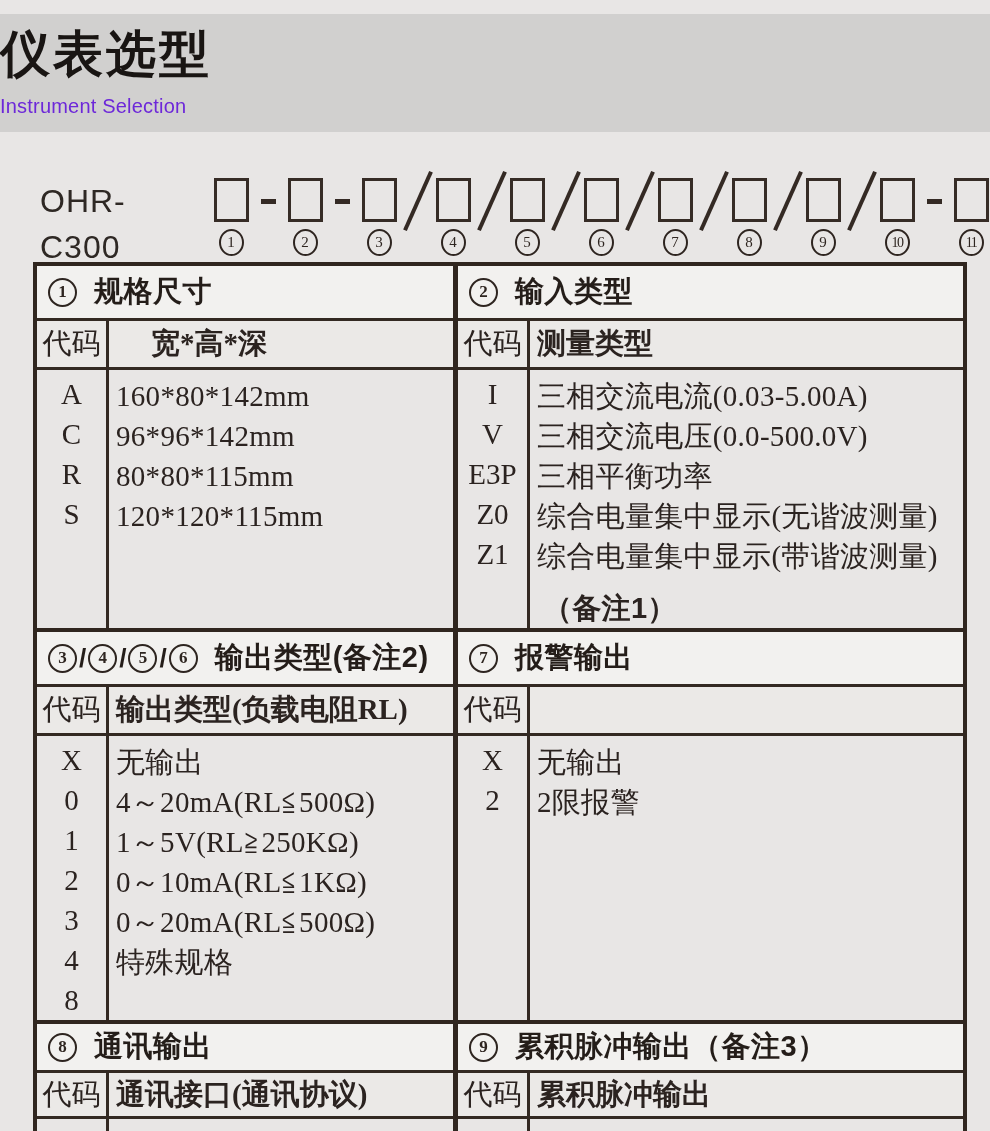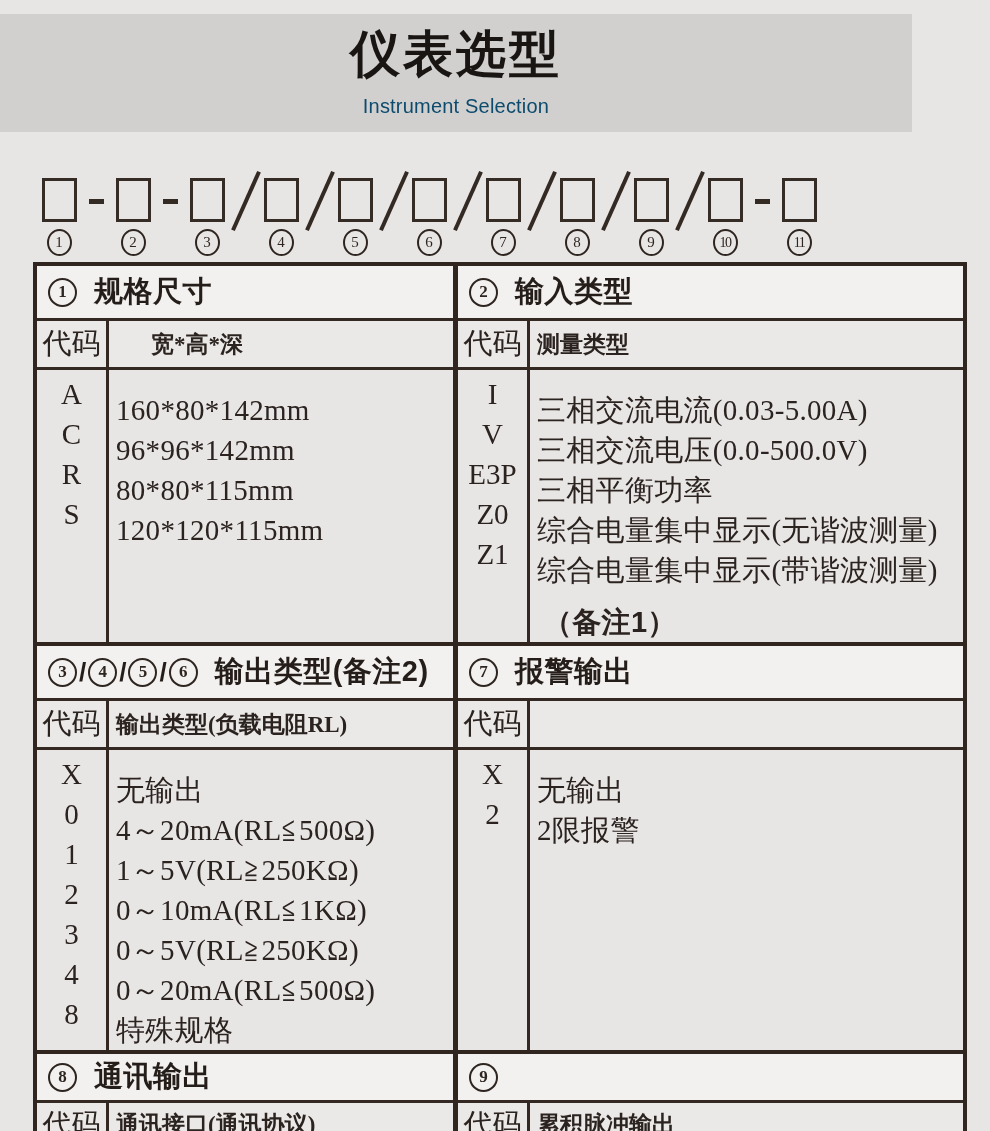--- a/index.html
+++ b/index.html
@@ -5,31 +5,31 @@
   html,body{margin:0;padding:0;}
   body{
     width:990px;height:1131px;overflow:hidden;
     background:#e8e6e5;
     font-family:"Liberation Serif","DejaVu Serif",serif;
     color:#2b2320;
     position:relative;
   }
   
   .band{
-    position:absolute;left:0;top:14px;width:912px;height:118px;
+    position:absolute;left:0;top:14px;width:990px;height:118px;
     background:#d1d0cf;
-    display:flex;flex-direction:column;align-items:center;justify-content:center;
+    display:flex;flex-direction:column;justify-content:center;
   }
   .band .title{
     font-family:"Liberation Sans","DejaVu Sans",sans-serif;
     font-weight:700;font-size:50px;letter-spacing:3px;color:#191513;line-height:1.05;
   }
   .band .subtitle{
     font-family:"Liberation Sans","DejaVu Sans",sans-serif;
-    font-size:20px;color:#0c4a6e;margin-top:14px;letter-spacing:0.2px;
+    font-size:20px;color:#6d28d9;margin-top:14px;letter-spacing:0.2px;
   }
   
   .model-wrap{position:absolute;left:40px;top:178px;display:flex;align-items:flex-start;}
   .model-prefix{
     font-family:"Liberation Sans","DejaVu Sans",sans-serif;
     font-size:32px;color:#2e2824;letter-spacing:1px;line-height:46px;margin-right:14px;
   }
   .model-row{display:flex;align-items:flex-start;gap:4px;}
   .unit{display:flex;flex-direction:column;align-items:center;width:38px;}
   .mbox{width:29px;height:38px;border:3.5px solid #362c26;background:transparent;}
@@ -70,28 +70,28 @@
   .subhead{
     display:grid;grid-template-columns:72px 1fr;height:46px;
     background:#ebe9e7;border-bottom:3px solid #332922;
   }
   .subhead .code-h{
     border-right:3px solid #332922;display:flex;align-items:center;justify-content:center;
     font-weight:400;font-size:29px;
   }
   .subhead .desc-h{
     display:flex;align-items:center;padding-left:7px;
-    font-weight:700;font-size:23px;white-space:nowrap;
+    font-weight:700;font-size:29px;white-space:nowrap;
   }
   .subhead .desc-h.indent{padding-left:42px;}
   .tbody{
     display:grid;grid-template-columns:72px 1fr;background:#e8e6e5;flex:1;
   }
   .tbody .codes{border-right:3px solid #332922;padding-top:4px;}
-  .tbody .descs{padding-top:20px;padding-left:7px;}
+  .tbody .descs{padding-top:6px;padding-left:7px;}
   .tbody .codes div{
     text-align:center;font-size:29px;line-height:40px;white-space:nowrap;
   }
   .tbody .descs div{
     font-size:29px;line-height:40px;white-space:nowrap;letter-spacing:0.3px;
   }
   .tbody .descs div.boldnote{font-family:"Liberation Sans","DejaVu Sans",sans-serif;font-weight:700;padding-left:6px;margin-top:12px;}
   .s0 .tbody{height:238px;}
   .s1 .tbody{height:280px;}
   .s2 .sec-header{height:46px;}
@@ -100,20 +100,21 @@
 </style>
 </head>
 <body>
 
 <div class="band">
   <div class="title">仪表选型</div>
   <div class="subtitle">Instrument Selection</div>
 </div>
 
 <div class="model-wrap">
+  <div class="model-prefix">OHR-C300</div>
   <div class="model-row">
       <div class="unit">
         <div class="mbox"></div>
         <span class="circ">1</span>
       </div>
       <div class="sep dash">
         <i></i>
       </div>
       <div class="unit">
         <div class="mbox"></div>
@@ -264,21 +265,20 @@
             <div>2</div>
             <div>3</div>
             <div>4</div>
             <div>8</div>
           </div>
           <div class="descs">
             <div>无输出</div>
             <div>4～20mA(RL≦500Ω)</div>
             <div>1～5V(RL≧250KΩ)</div>
             <div>0～10mA(RL≦1KΩ)</div>
-            <div>0～5V(RL≧250KΩ)</div>
             <div>0～20mA(RL≦500Ω)</div>
             <div>特殊规格</div>
           </div>
         </div>
       </div>
       <div class="half right">
         <div class="sec-header">
           <span class="circ">7</span>
           <span class="ttext">报警输出</span>
         </div>
@@ -312,20 +312,21 @@
             <div>X</div>
           </div>
           <div class="descs">
             <div>无输出</div>
           </div>
         </div>
       </div>
       <div class="half right">
         <div class="sec-header">
           <span class="circ">9</span>
+          <span class="ttext">累积脉冲输出（备注3）</span>
         </div>
         <div class="subhead">
           <div class="code-h">代码</div>
           <div class="desc-h">累积脉冲输出</div>
         </div>
         <div class="tbody">
           <div class="codes">
             <div>X</div>
           </div>
           <div class="descs">

